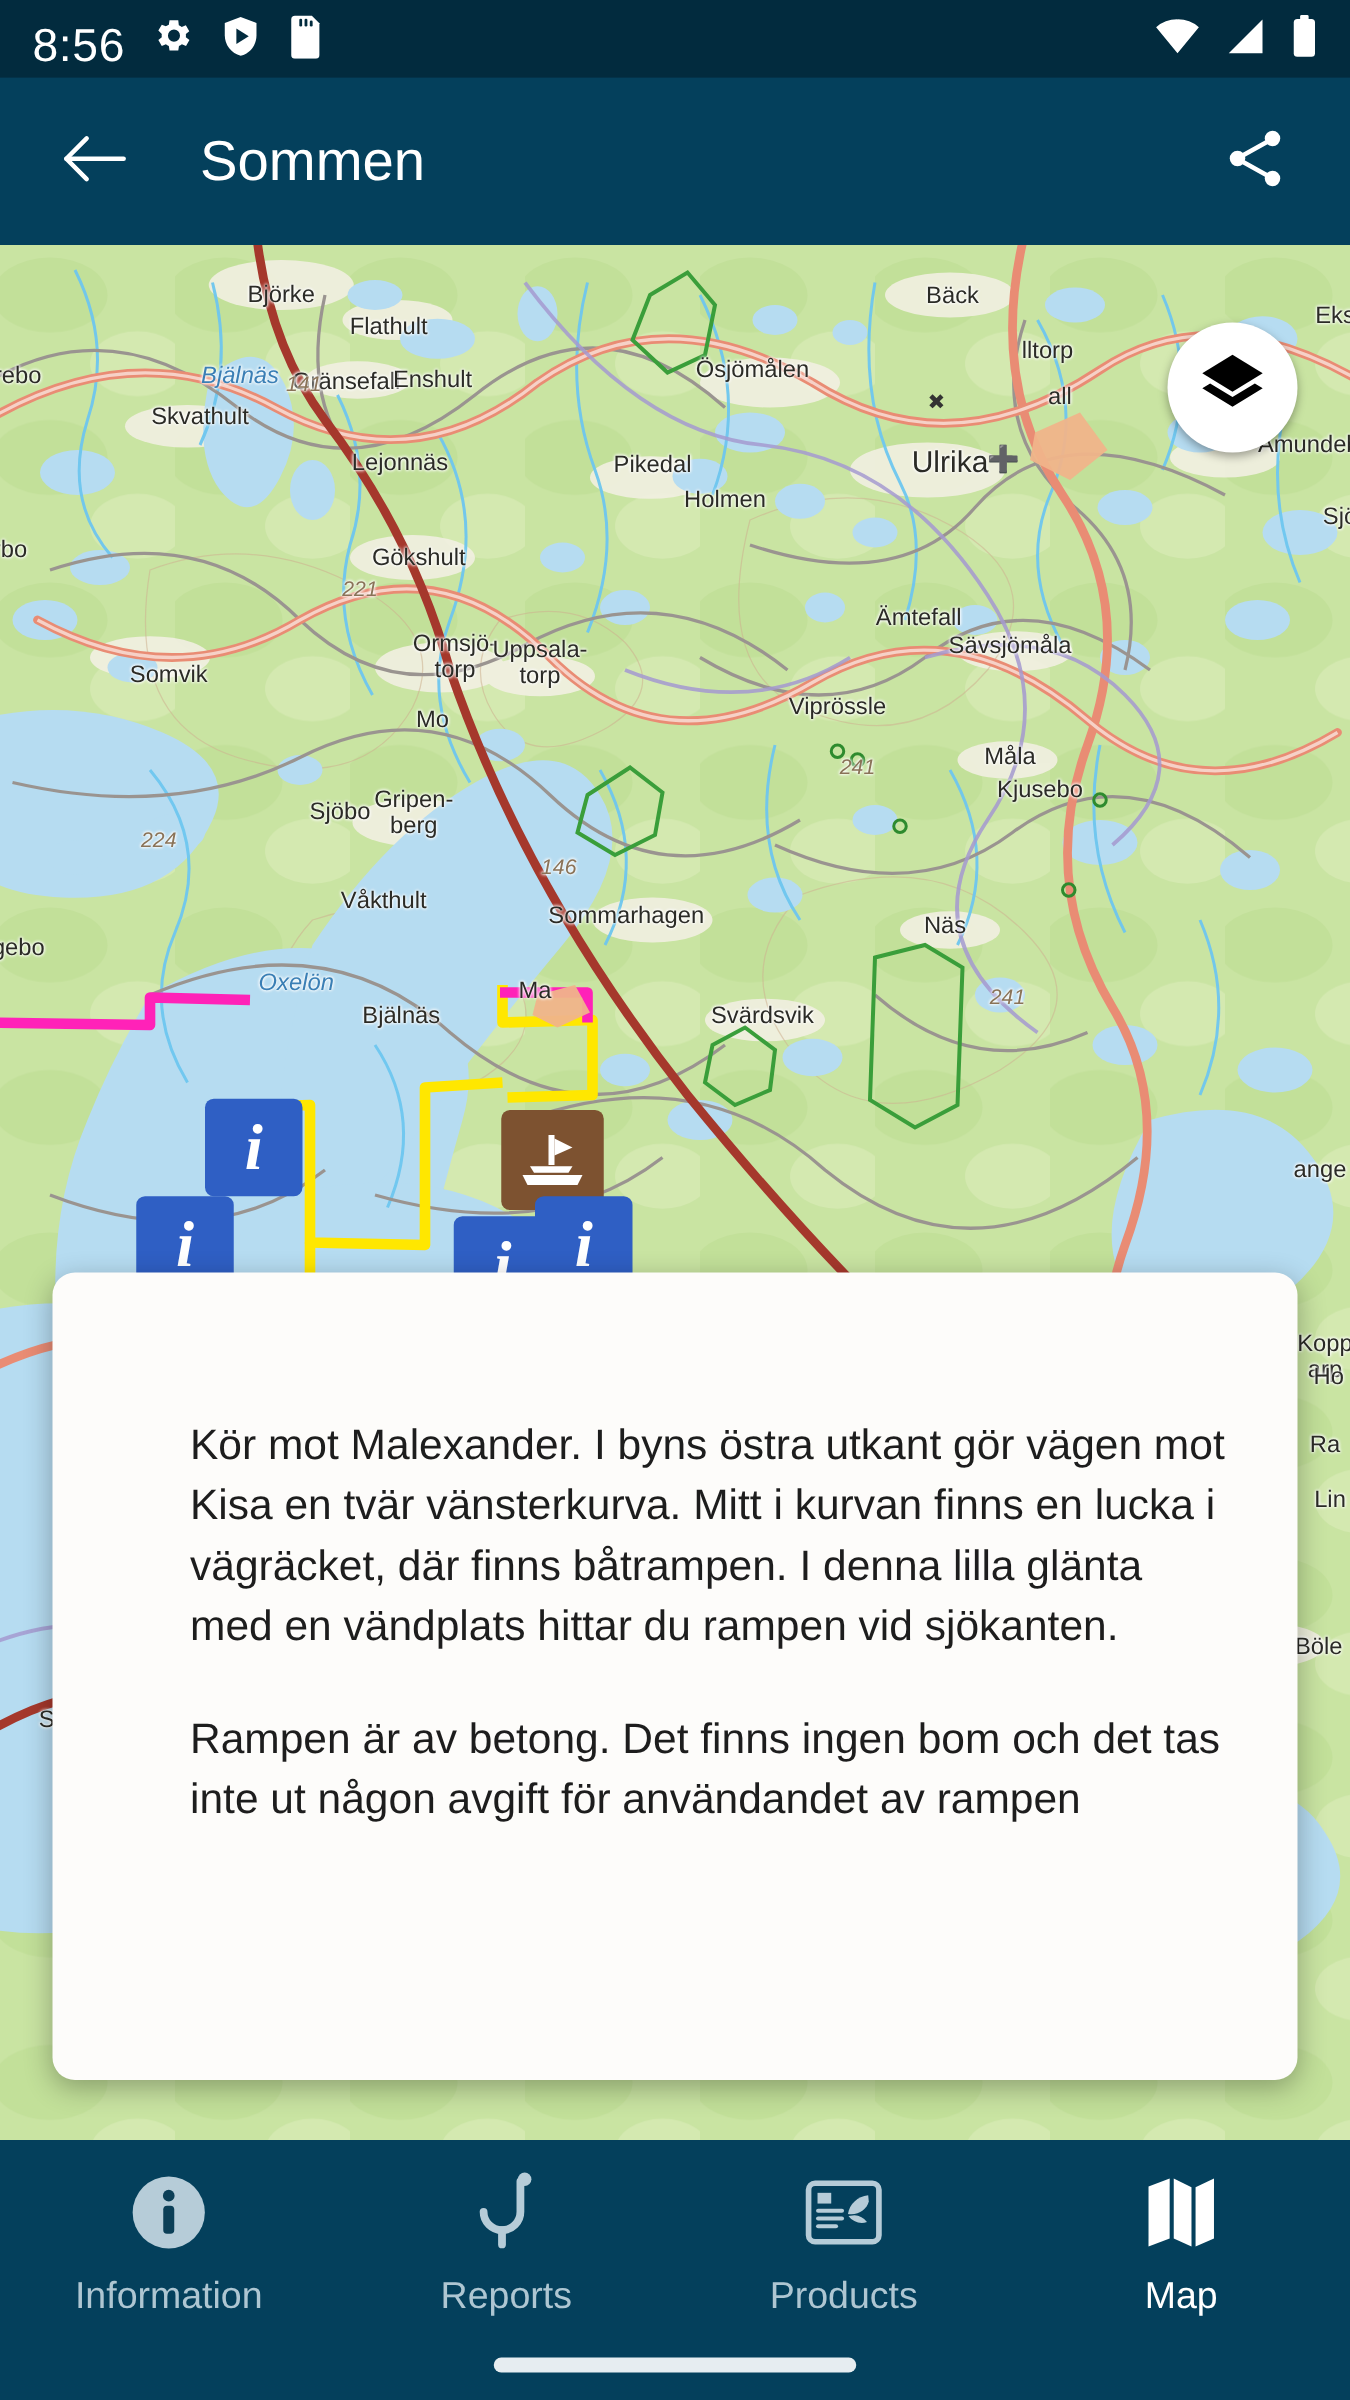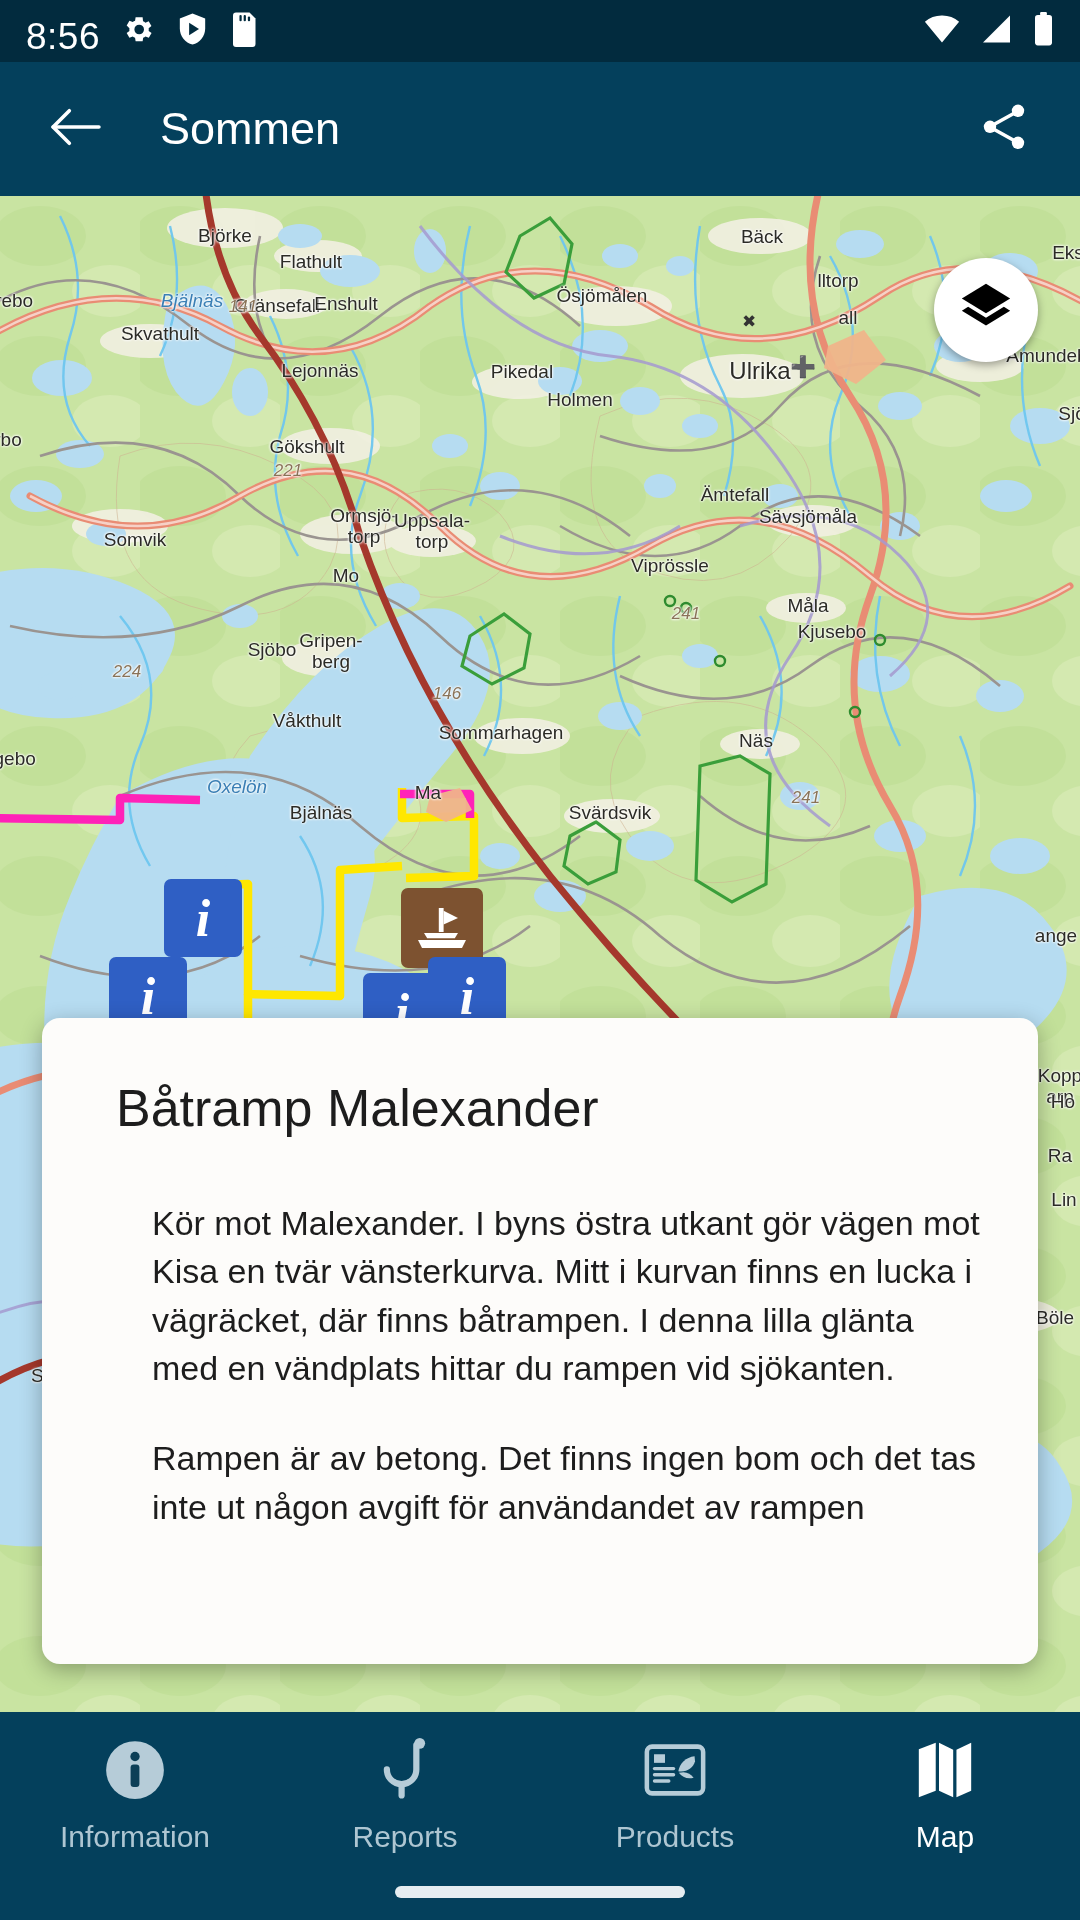--- a/index.html
+++ b/index.html
@@ -404,21 +404,21 @@
         <div class="map-label elev" style="left: 243px; top: 111px;">141</div>
         <div class="map-label " style="left: 346px; top: 108px;">Enshult</div>
         <div class="map-label " style="left: 11px; top: 105px;">rrebo</div>
         <div class="map-label big" style="left: 744px; top: 175px; padding-left: 32px;">Ulrika</div>
         <div class="map-label " style="left: 1047px; top: 160px;">Amundeb</div>
         <div class="map-label " style="left: 320px; top: 175px;">Lejonnäs</div>
         <div class="map-label " style="left: 522px; top: 176px;">Pikedal</div>
         <div class="map-label " style="left: 580px; top: 204px;">Holmen</div>
         <div class="map-label " style="left: 735px; top: 261px; margin-top: 38px;">Ämtefall</div>
         <div class="map-label " style="left: 1072px; top: 218px;">Sjö</div>
-        <div class="map-label " style="left: 301px; top: 251px; padding-left: 12px;">Gökshult</div>
+        <div class="map-label " style="left: 329px; top: 251px; padding-left: 12px;">Gökshult</div>
         <div class="map-label elev" style="left: 288px; top: 275px;">221</div>
         <div class="map-label " style="left: 808px; top: 321px;">Sävsjömåla</div>
         <div class="map-label " style="left: 670px; top: 370px;">Viprössle</div>
         <div class="map-label " style="left: 364px; top: 330px; text-align: center;">Ormsjö-
 torp</div>
         <div class="map-label " style="left: 432px; top: 335px; text-align: center;">Uppsala-
 torp</div>
         <div class="map-label " style="left: 135px; top: 344px;">Somvik</div>
         <div class="map-label " style="left: 8px; top: 244px;">rbo</div>
         <div class="map-label " style="left: 808px; top: 410px;">Måla</div>
@@ -486,21 +486,20 @@
       <span>
         <svg width="58" height="58" viewBox="0 0 24 24" fill="#000000">
           <path d="M12 2 2 8.1l10 6.1 10-6.1z"></path>
           <path d="M2 13.1 12 19.2l10-6.1-2.6-1.6L12 16l-7.4-4.5z"></path>
         </svg>
       </span>
     </div>
   </div>
 
   <div class="card">
-    <div class="card-title">Båtramp Malexander</div>
     <div class="card-body">
       <p class="card-p">Kör mot Malexander. I byns östra utkant gör vägen mot Kisa en tvär vänsterkurva. Mitt i kurvan finns en lucka i vägräcket, där finns båtrampen. I denna lilla glänta med en vändplats hittar du rampen vid sjökanten.</p>
       <p class="card-p">Rampen är av betong. Det finns ingen bom och det tas inte ut någon avgift för användandet av rampen</p>
     </div>
   </div>
 
   <div class="bottomnav">
 
     <div class="nav-item">
       <span class="nav-icon">

